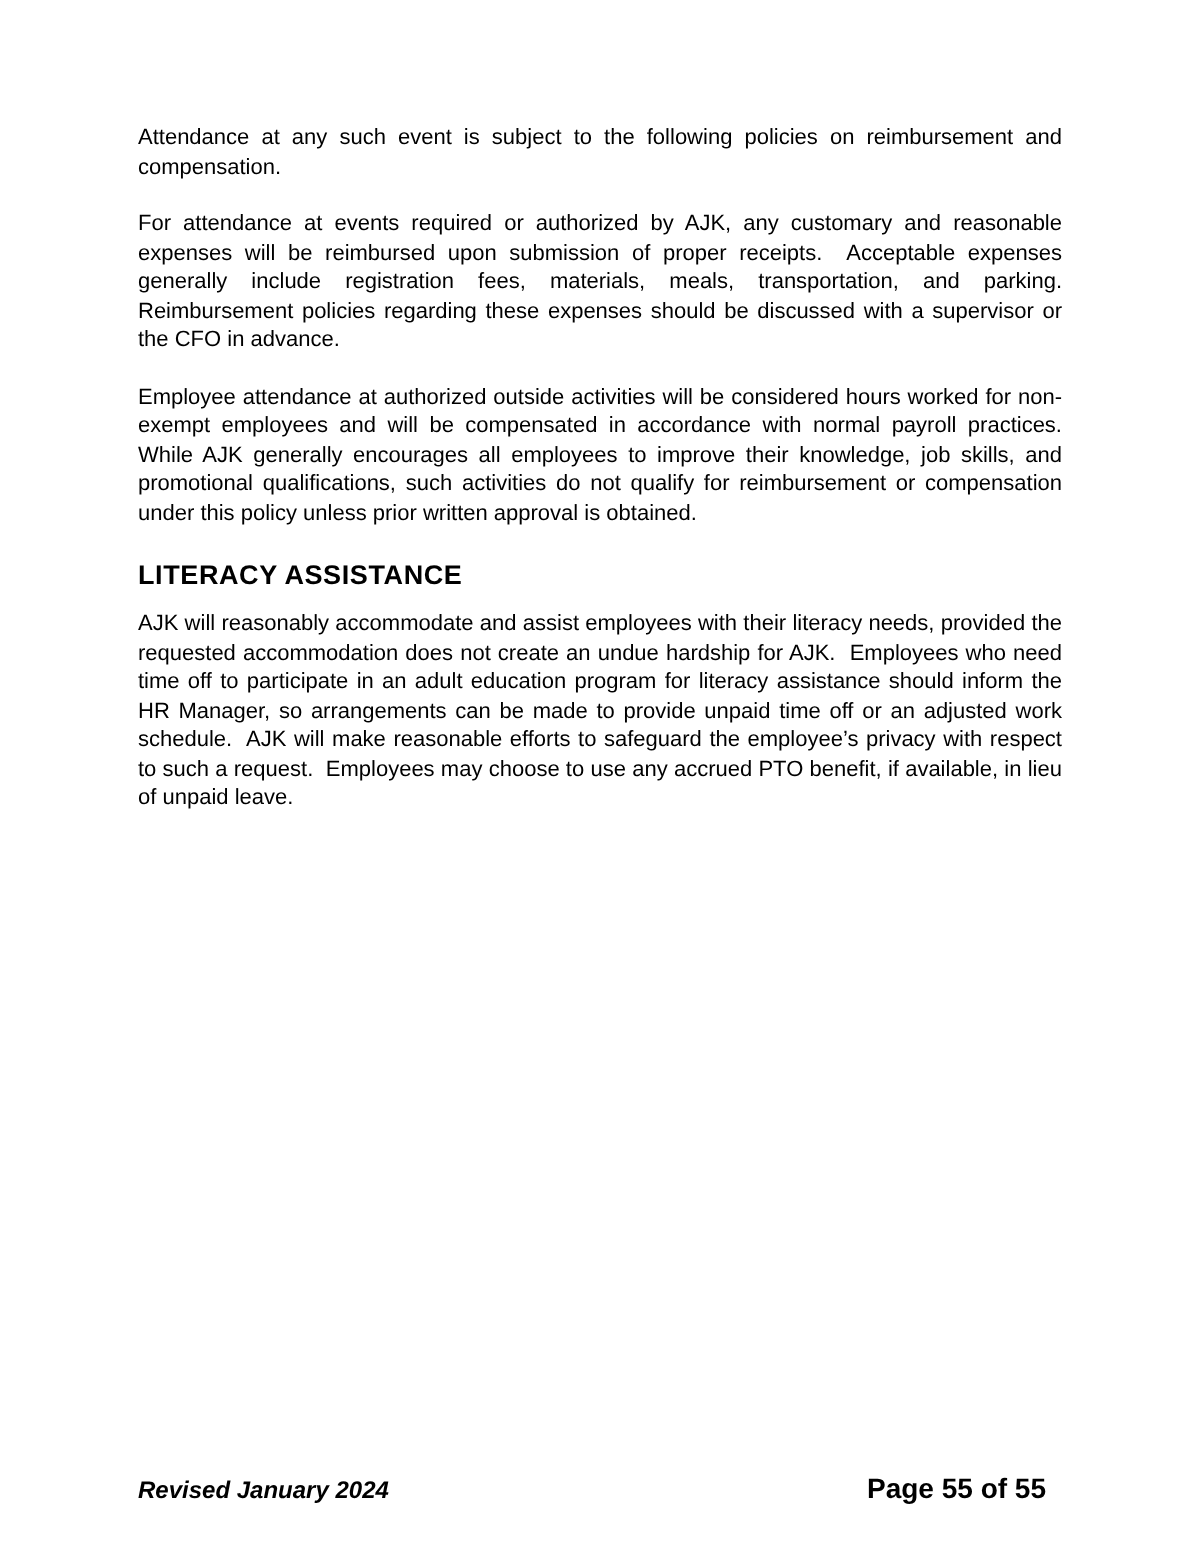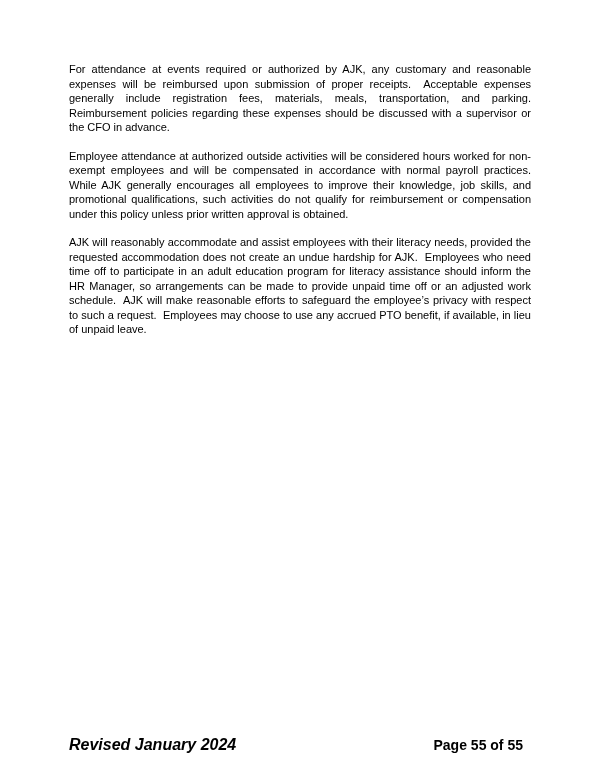--- a/index.html
+++ b/index.html
@@ -43,41 +43,43 @@
   .footer {
     position: absolute;
     left: 69px;
     right: 69px;
     top: 736px;
     display: flex;
     justify-content: space-between;
     align-items: baseline;
   }
   .revision {
-    font-size: 16px;
+    font-size: 12px;
     font-style: italic;
     font-weight: bold;
   }
   .page-number {
     font-size: 14px;
     font-weight: bold;
     margin-right: 8px;
   }
 </style>
 </head>
 <body>
 
 <div class="page">
 
   <main class="content">
+    <p class="body-para">Attendance at any such event is subject to the following policies on reimbursement and compensation.</p>
 
     <p class="body-para">For attendance at events required or authorized by AJK, any customary and reasonable expenses will be reimbursed upon submission of proper receipts.  Acceptable expenses generally include registration fees, materials, meals, transportation, and parking.  Reimbursement policies regarding these expenses should be discussed with a supervisor or the CFO in advance.</p>
 
     <p class="body-para">Employee attendance at authorized outside activities will be considered hours worked for non-exempt employees and will be compensated in accordance with normal payroll practices.  While AJK generally encourages all employees to improve their knowledge, job skills, and promotional qualifications, such activities do not qualify for reimbursement or compensation under this policy unless prior written approval is obtained.</p>
 
+    <h2 class="section-heading">LITERACY ASSISTANCE</h2>
 
     <p class="body-para">AJK will reasonably accommodate and assist employees with their literacy needs, provided the requested accommodation does not create an undue hardship for AJK.  Employees who need time off to participate in an adult education program for literacy assistance should inform the HR Manager, so arrangements can be made to provide unpaid time off or an adjusted work schedule.  AJK will make reasonable efforts to safeguard the employee’s privacy with respect to such a request.  Employees may choose to use any accrued PTO benefit, if available, in lieu of unpaid leave.</p>
   </main>
 
   <footer class="footer">
     <span class="revision">Revised January 2024</span>
     <span class="page-number">Page 55 of 55</span>
   </footer>
 
 </div>

